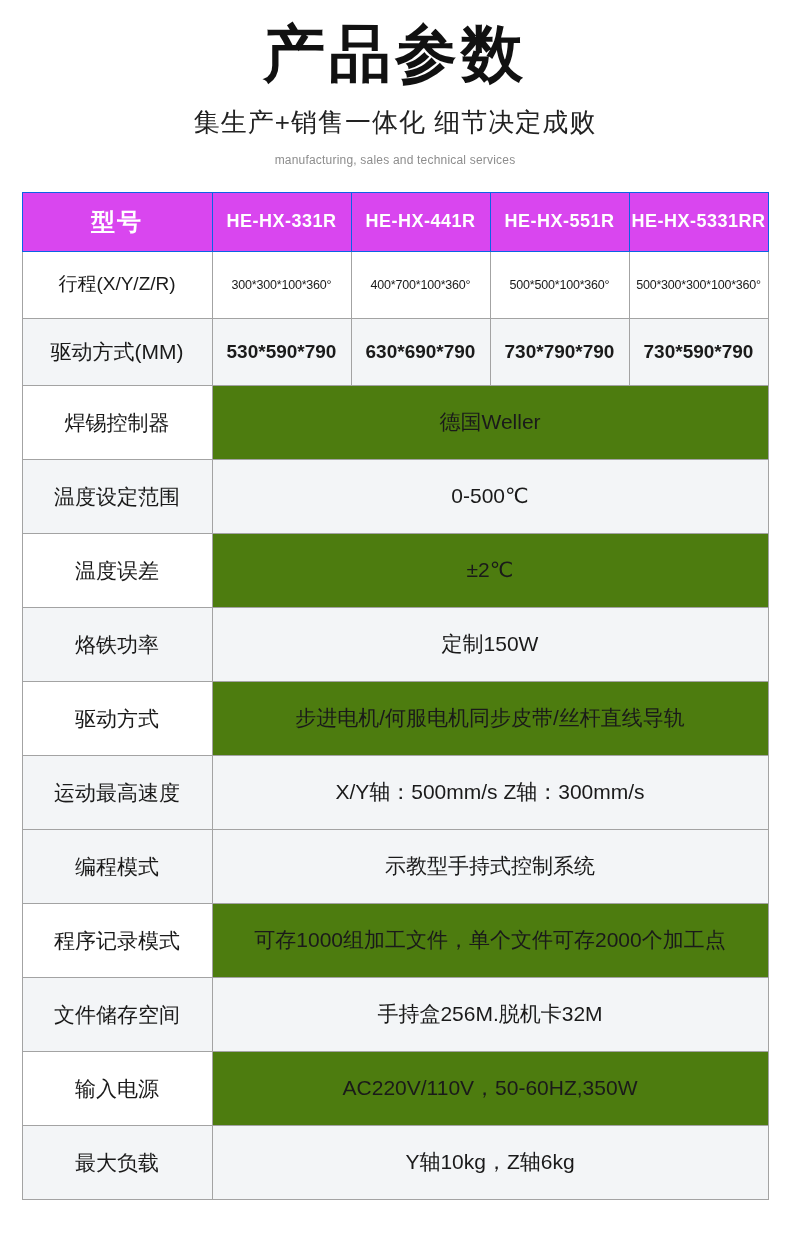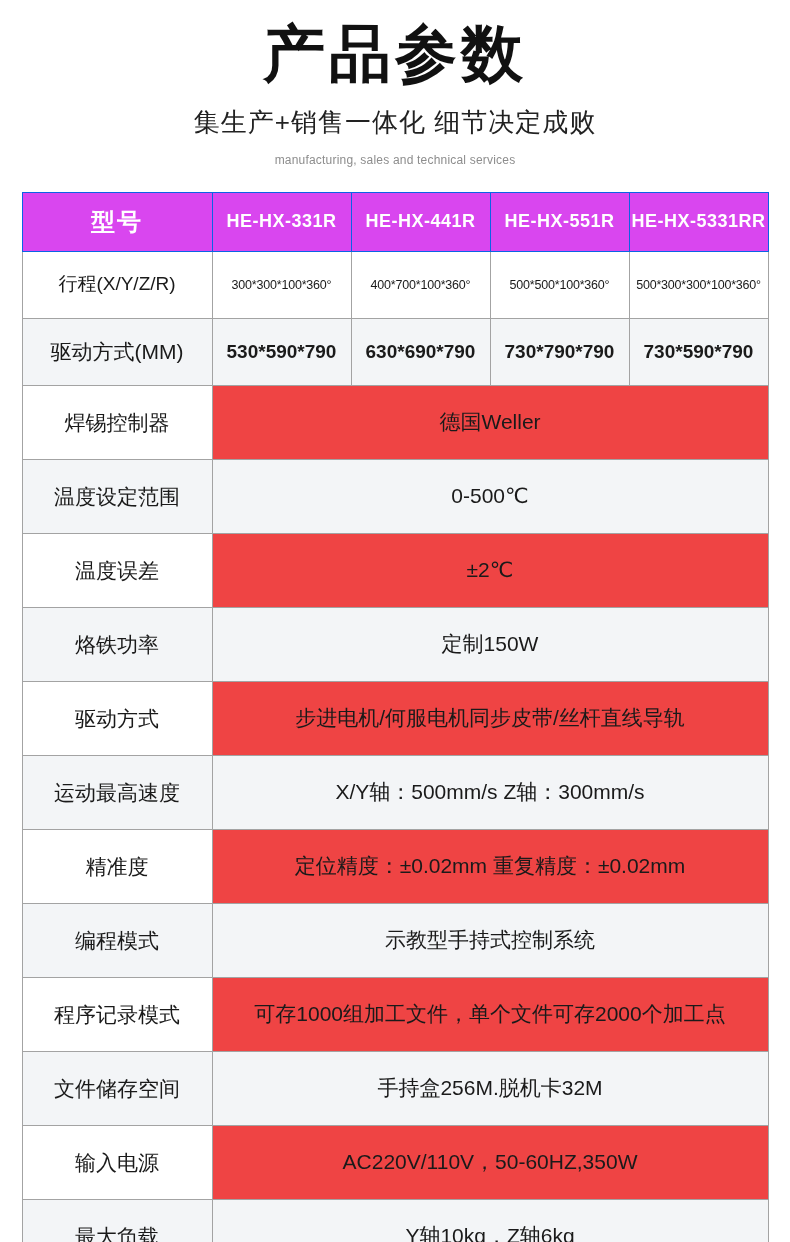--- a/index.html
+++ b/index.html
@@ -83,21 +83,21 @@
   .row-label.small {
     font-size: 19px;
   }
   tr.alt .row-label,
   tr.alt .row-value,
   tr.alt .cell {
     background: #f3f5f7;
   }
   .row-value {
     font-size: 21px;
-    background: #ef4444;
+    background: #4d7c0f;
     padding: 8px 4px;
   }
   .cell {
     background: #ffffff;
     font-size: 19px;
     font-weight: bold;
     padding: 8px 2px;
   }
   .cell.tiny {
     font-size: 12.5px;
@@ -180,24 +180,20 @@
       <tr class="body-row">
         <td class="row-label">驱动方式</td>
         <td class="row-value" colspan="4">步进电机/何服电机同步皮带/丝杆直线导轨</td>
       </tr>
 
       <tr class="body-row alt">
         <td class="row-label">运动最高速度</td>
         <td class="row-value" colspan="4">X/Y轴：500mm/s  Z轴：300mm/s</td>
       </tr>
 
-      <tr class="body-row">
-        <td class="row-label">精准度</td>
-        <td class="row-value" colspan="4">定位精度：±0.02mm  重复精度：±0.02mm</td>
-      </tr>
 
       <tr class="body-row alt">
         <td class="row-label">编程模式</td>
         <td class="row-value" colspan="4">示教型手持式控制系统</td>
       </tr>
 
       <tr class="body-row">
         <td class="row-label">程序记录模式</td>
         <td class="row-value" colspan="4">可存1000组加工文件，单个文件可存2000个加工点</td>
       </tr>

